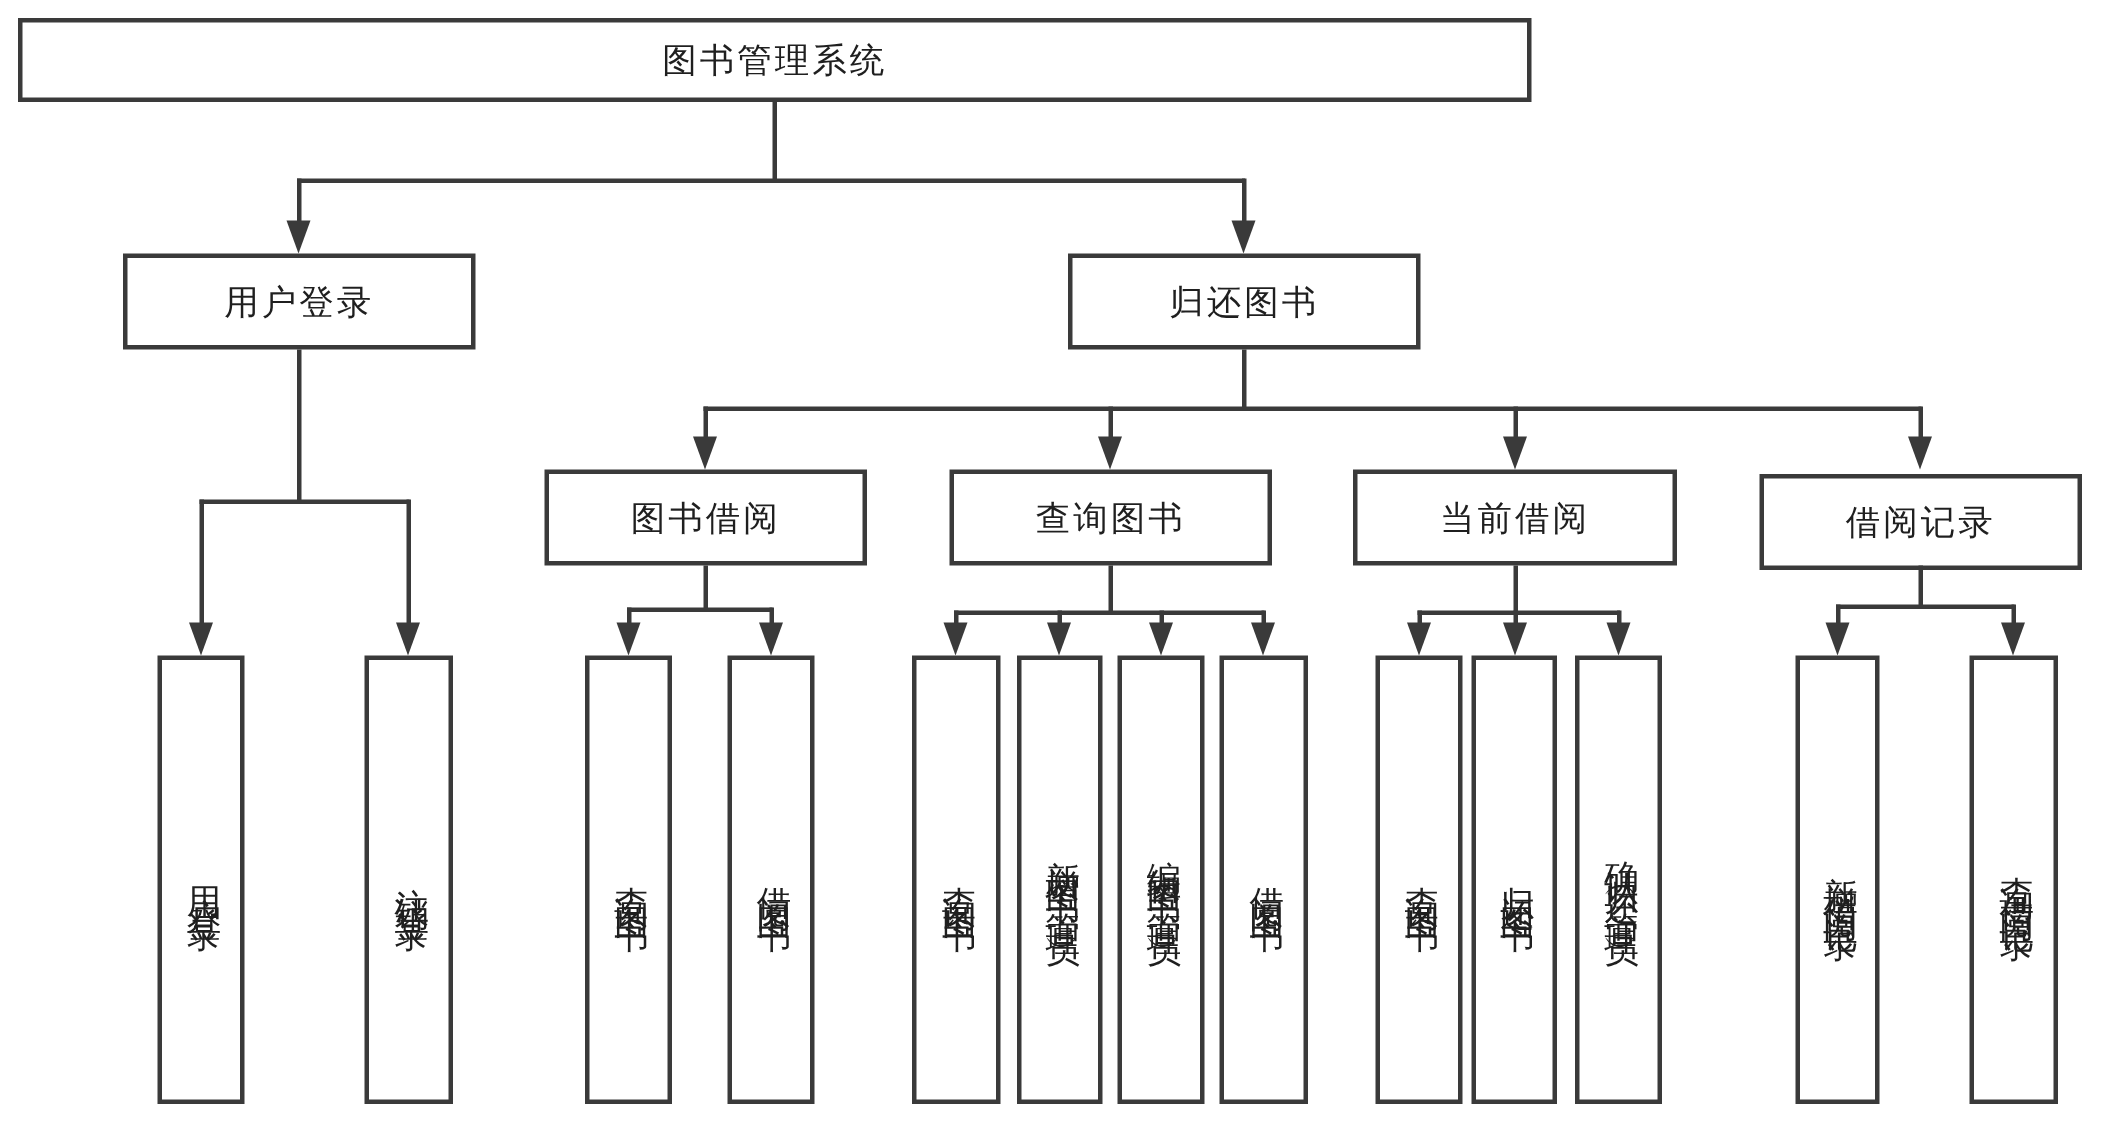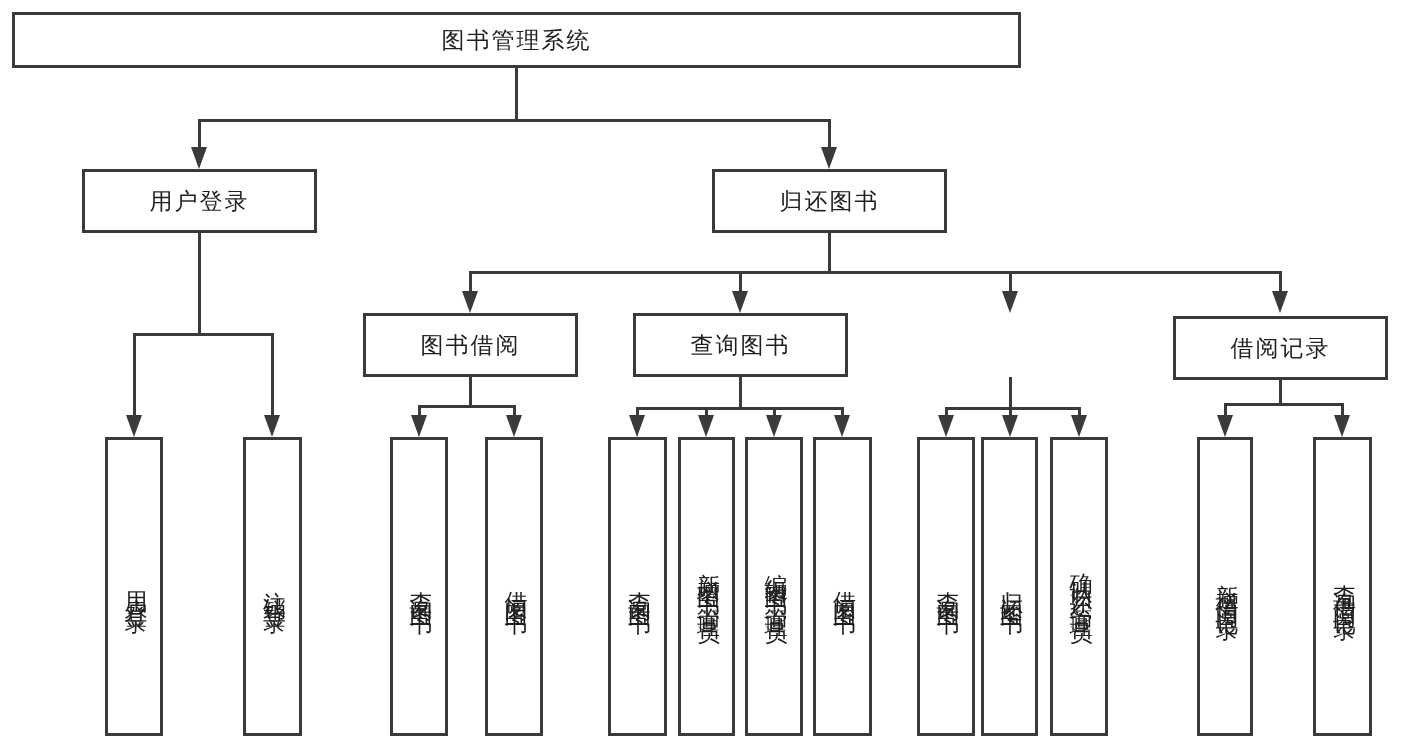--- a/index.html
+++ b/index.html
@@ -65,20 +65,21 @@
   <div class="box" style="left:12px;top:12px;width:1009px;height:56px">图书管理系统</div>
 
   <div class="box" style="left:82px;top:169px;width:235px;height:64px">用户登录</div>
 
   <div class="box" style="left:712px;top:169px;width:235px;height:64px">归还图书</div>
 
   <div class="box" style="left:363px;top:313px;width:215px;height:64px">图书借阅</div>
 
   <div class="box" style="left:633px;top:313px;width:215px;height:64px">查询图书</div>
 
+  <div class="box" style="left:902px;top:313px;width:216px;height:64px">当前借阅</div>
 
   <div class="box" style="left:1173px;top:316px;width:215px;height:64px">借阅记录</div>
 
   <div class="box leaf" style="left:105px;top:437px;width:58px;height:299px">用户登录</div>
 
   <div class="box leaf" style="left:243px;top:437px;width:59px;height:299px">注销登录</div>
 
   <div class="box leaf" style="left:390px;top:437px;width:58px;height:299px">查询图书</div>
 
   <div class="box leaf" style="left:485px;top:437px;width:58px;height:299px">借阅图书</div>

